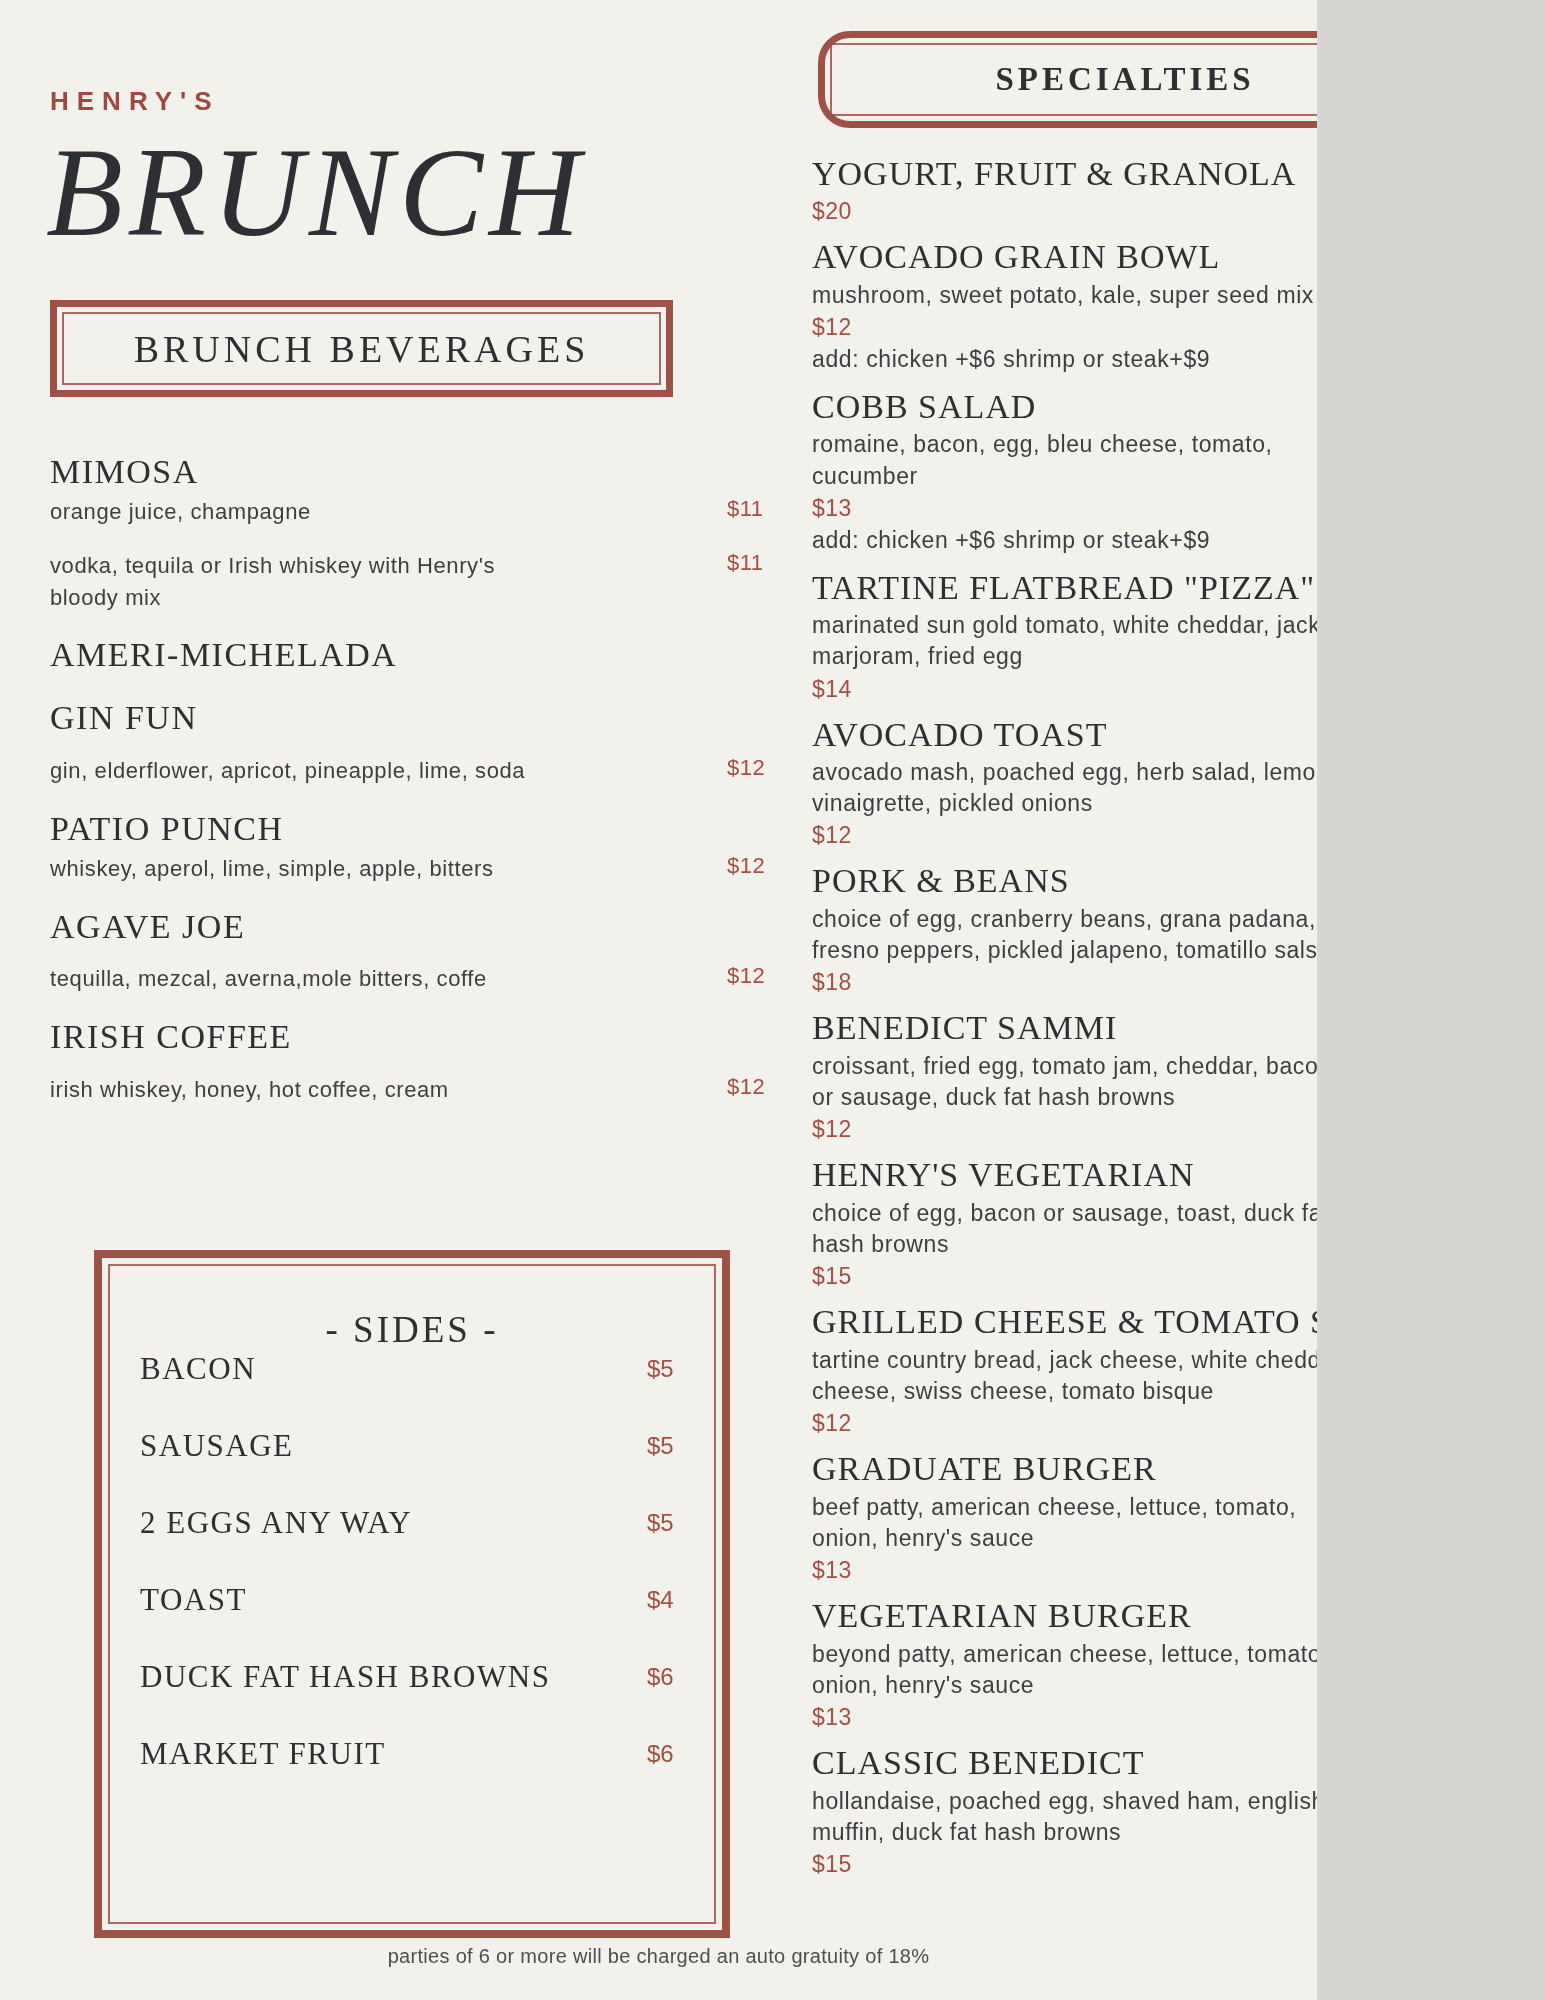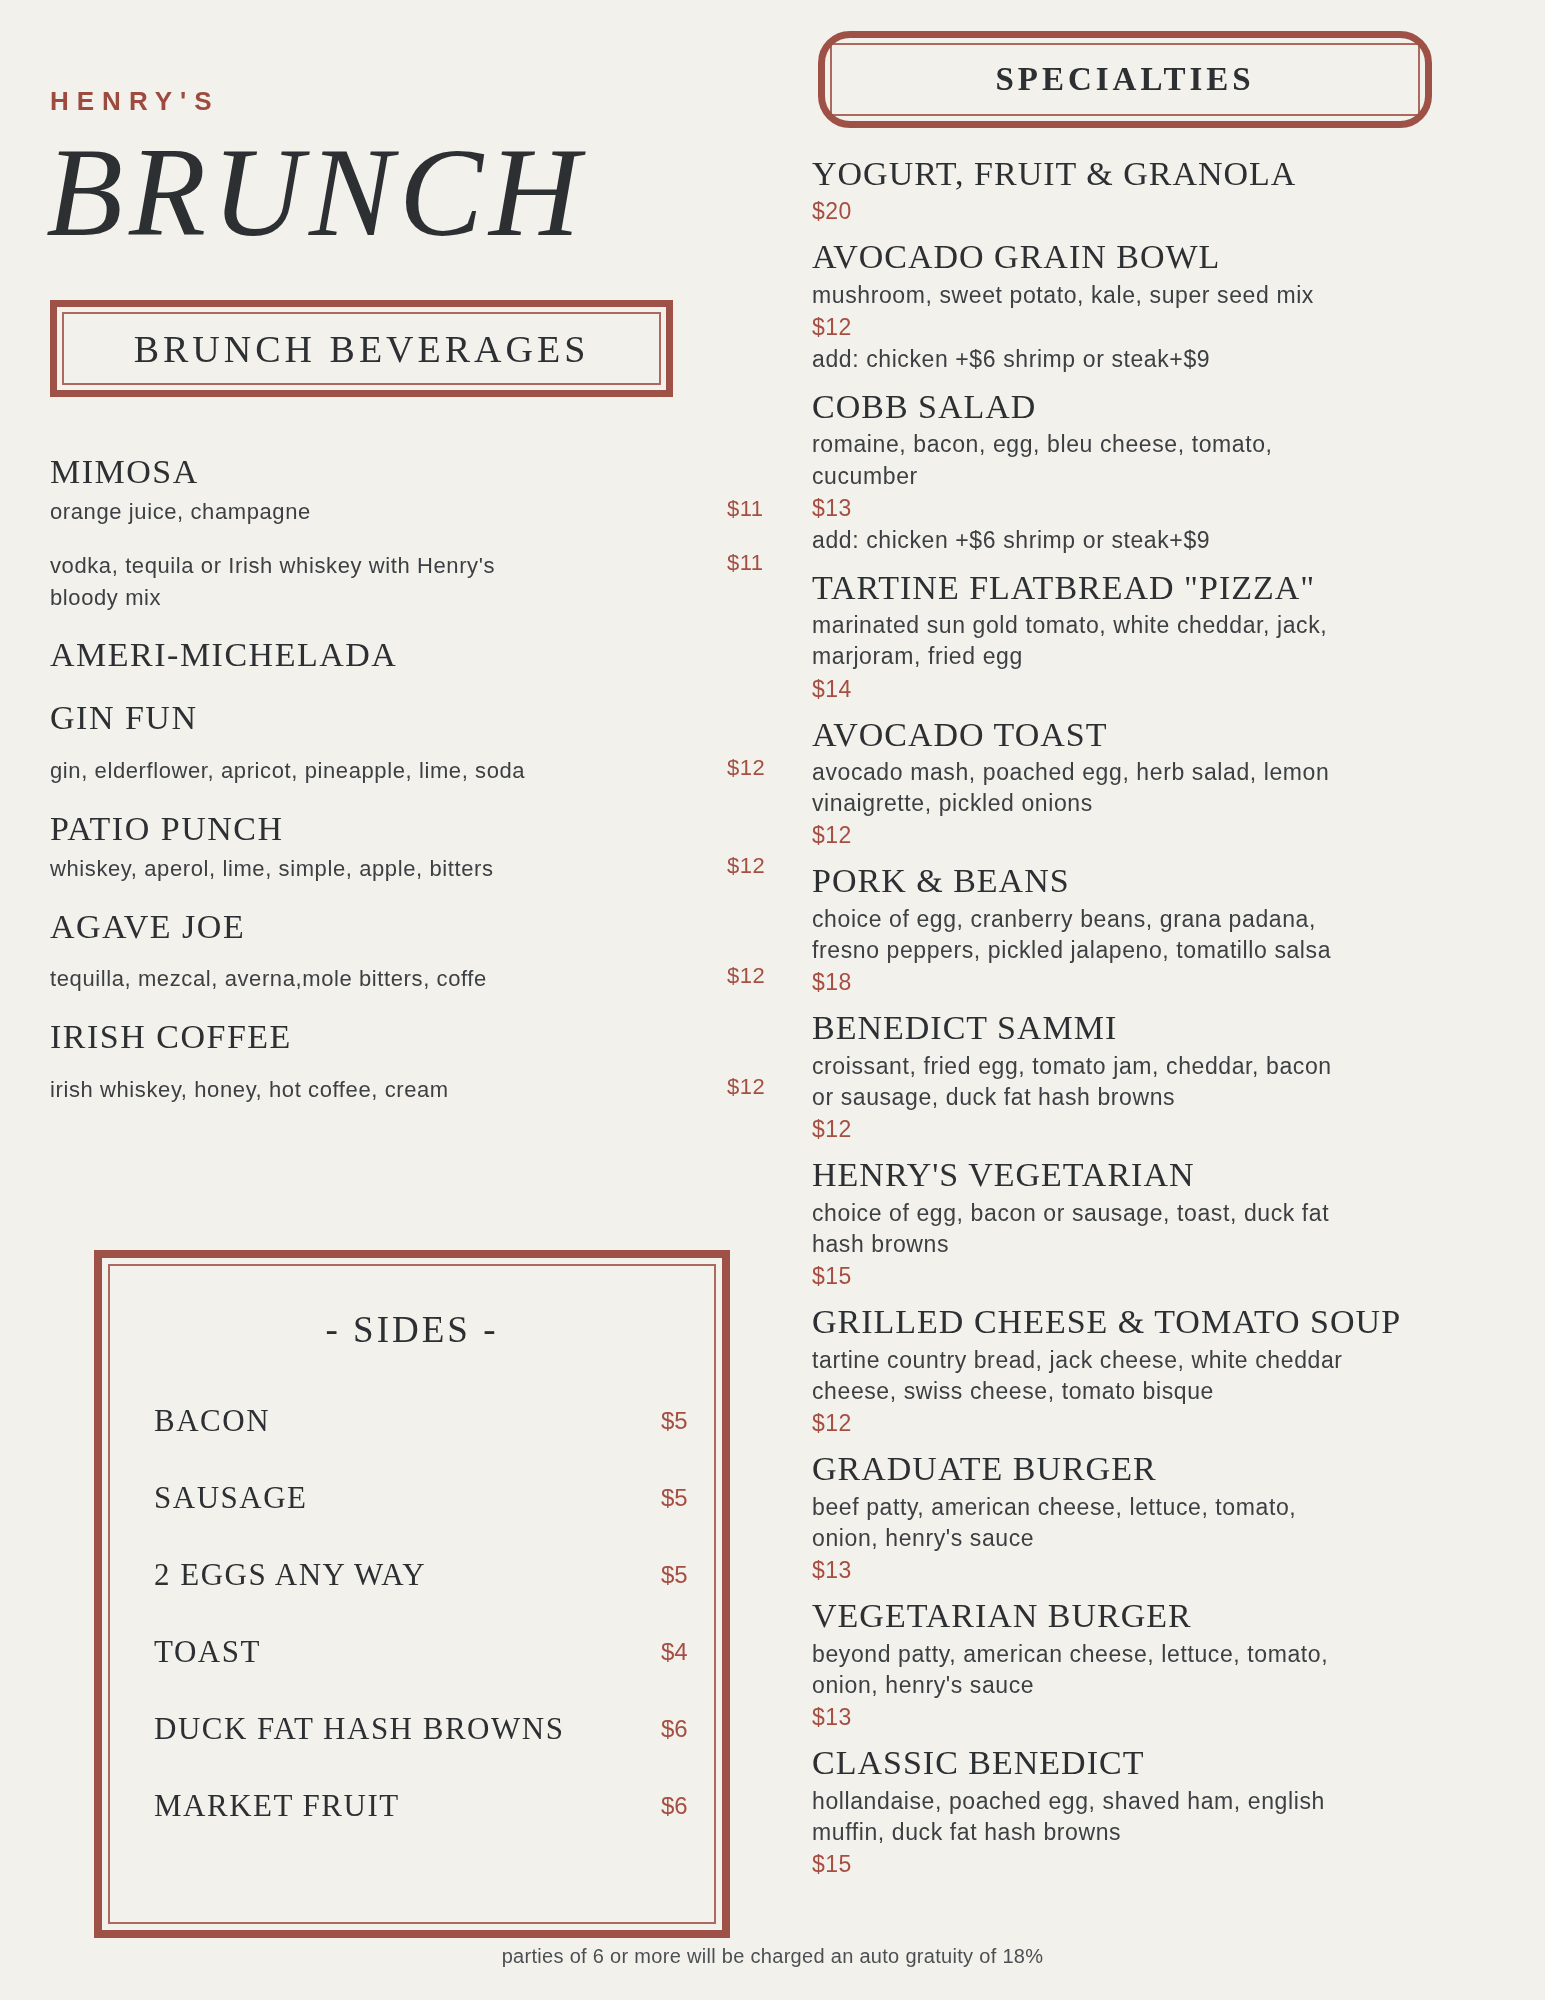--- a/index.html
+++ b/index.html
@@ -8,21 +8,21 @@
     --maroon-text:#9d4b3e;
     --price:#a54f42;
     --heading:#2d3033;
     --body:#3d4043;
     --footer:#4c4f52;
   }
   *{margin:0;padding:0;box-sizing:border-box;}
   html,body{background:#d8d6d2;}
   .page{
     position:relative;
-    width:1545px;height:2000px;
+    width:1317px;height:2000px;
     background:var(--bg);
     overflow:hidden;
     font-family:"Liberation Sans", sans-serif;
     color:var(--body);
   }
   
   .brand{
     position:absolute;left:50px;top:86px;
     font-family:"Liberation Sans", sans-serif;
     font-size:26px;font-weight:bold;letter-spacing:8px;
@@ -83,21 +83,21 @@
   }
   .sides-box::before{
     content:"";position:absolute;inset:6px;
     border:2px solid rgba(158,81,70,.85);pointer-events:none;
   }
   .sides-title{
     margin-top:50px;text-align:center;
     font-family:"Liberation Serif", serif;
     font-size:37px;letter-spacing:3px;color:var(--heading);
   }
-  .sides-list{margin-top:52px;padding-left:14px;}
+  .sides-list{}
   .side-row{position:relative;height:77px;}
   .side-name{
     position:absolute;left:38px;top:0;
     font-family:"Liberation Serif", serif;
     font-size:31px;letter-spacing:1.5px;color:var(--heading);
   }
   .side-price{
     position:absolute;left:545px;top:4px;
     font-size:24px;color:var(--price);
   }

